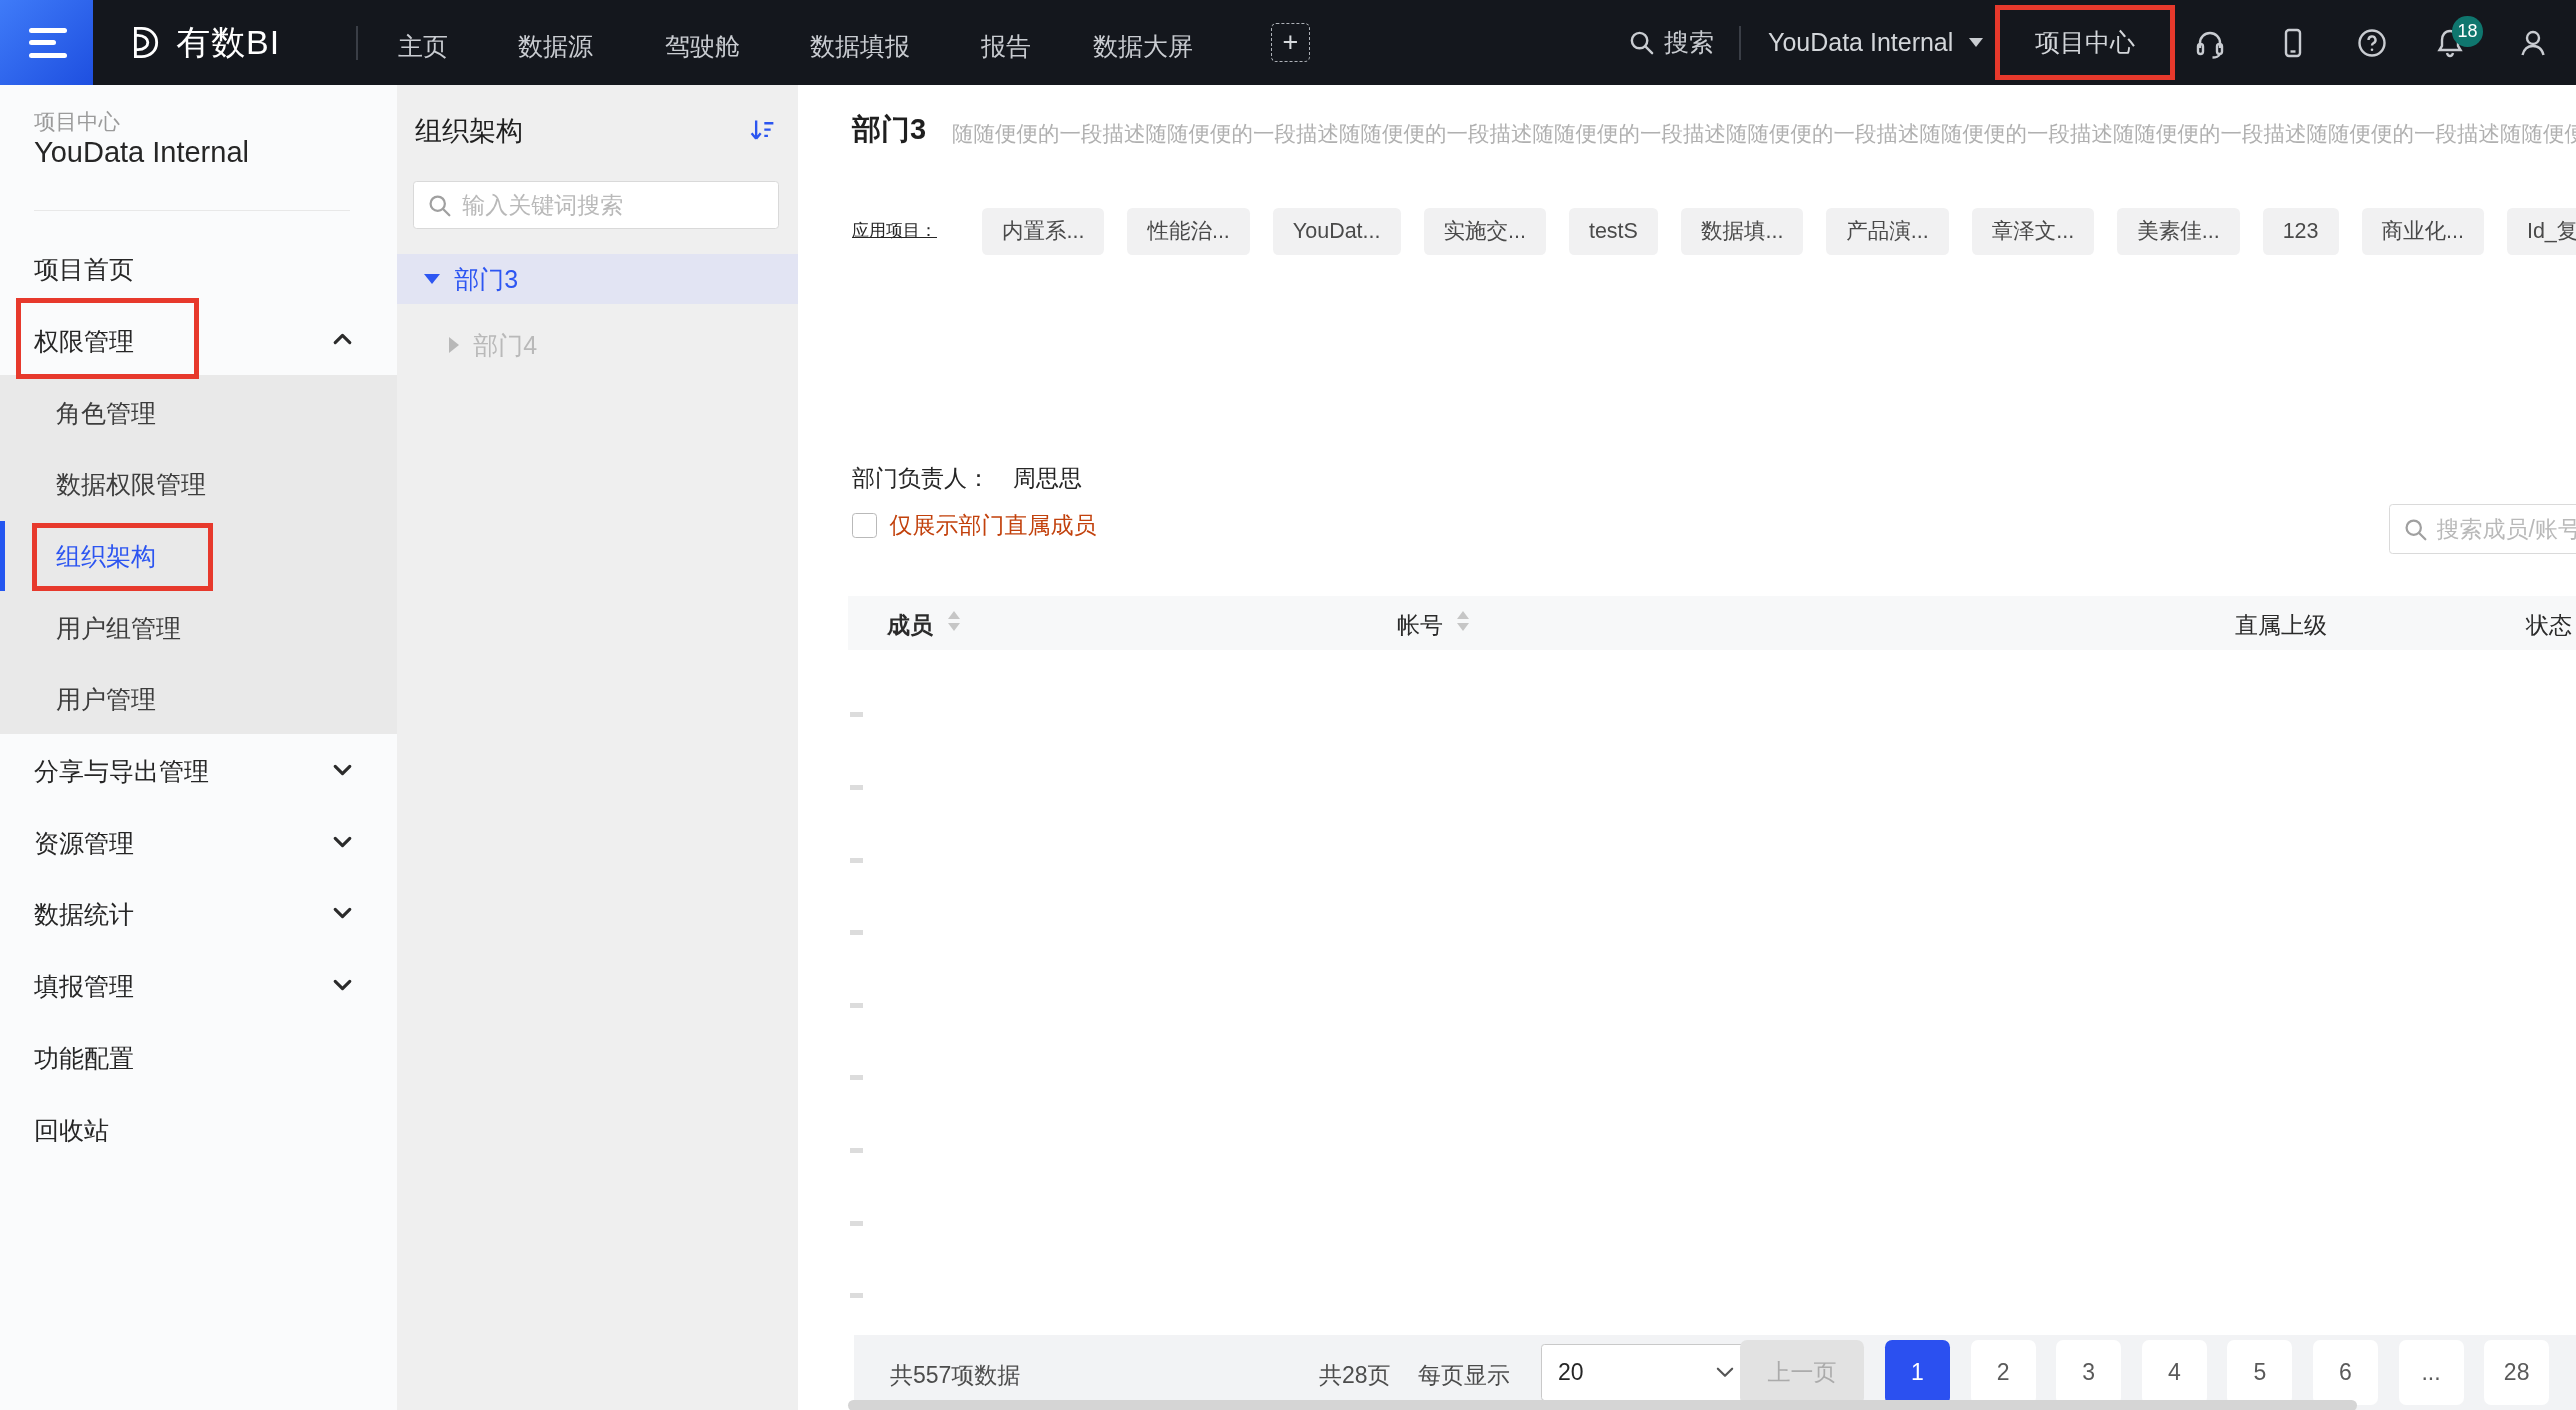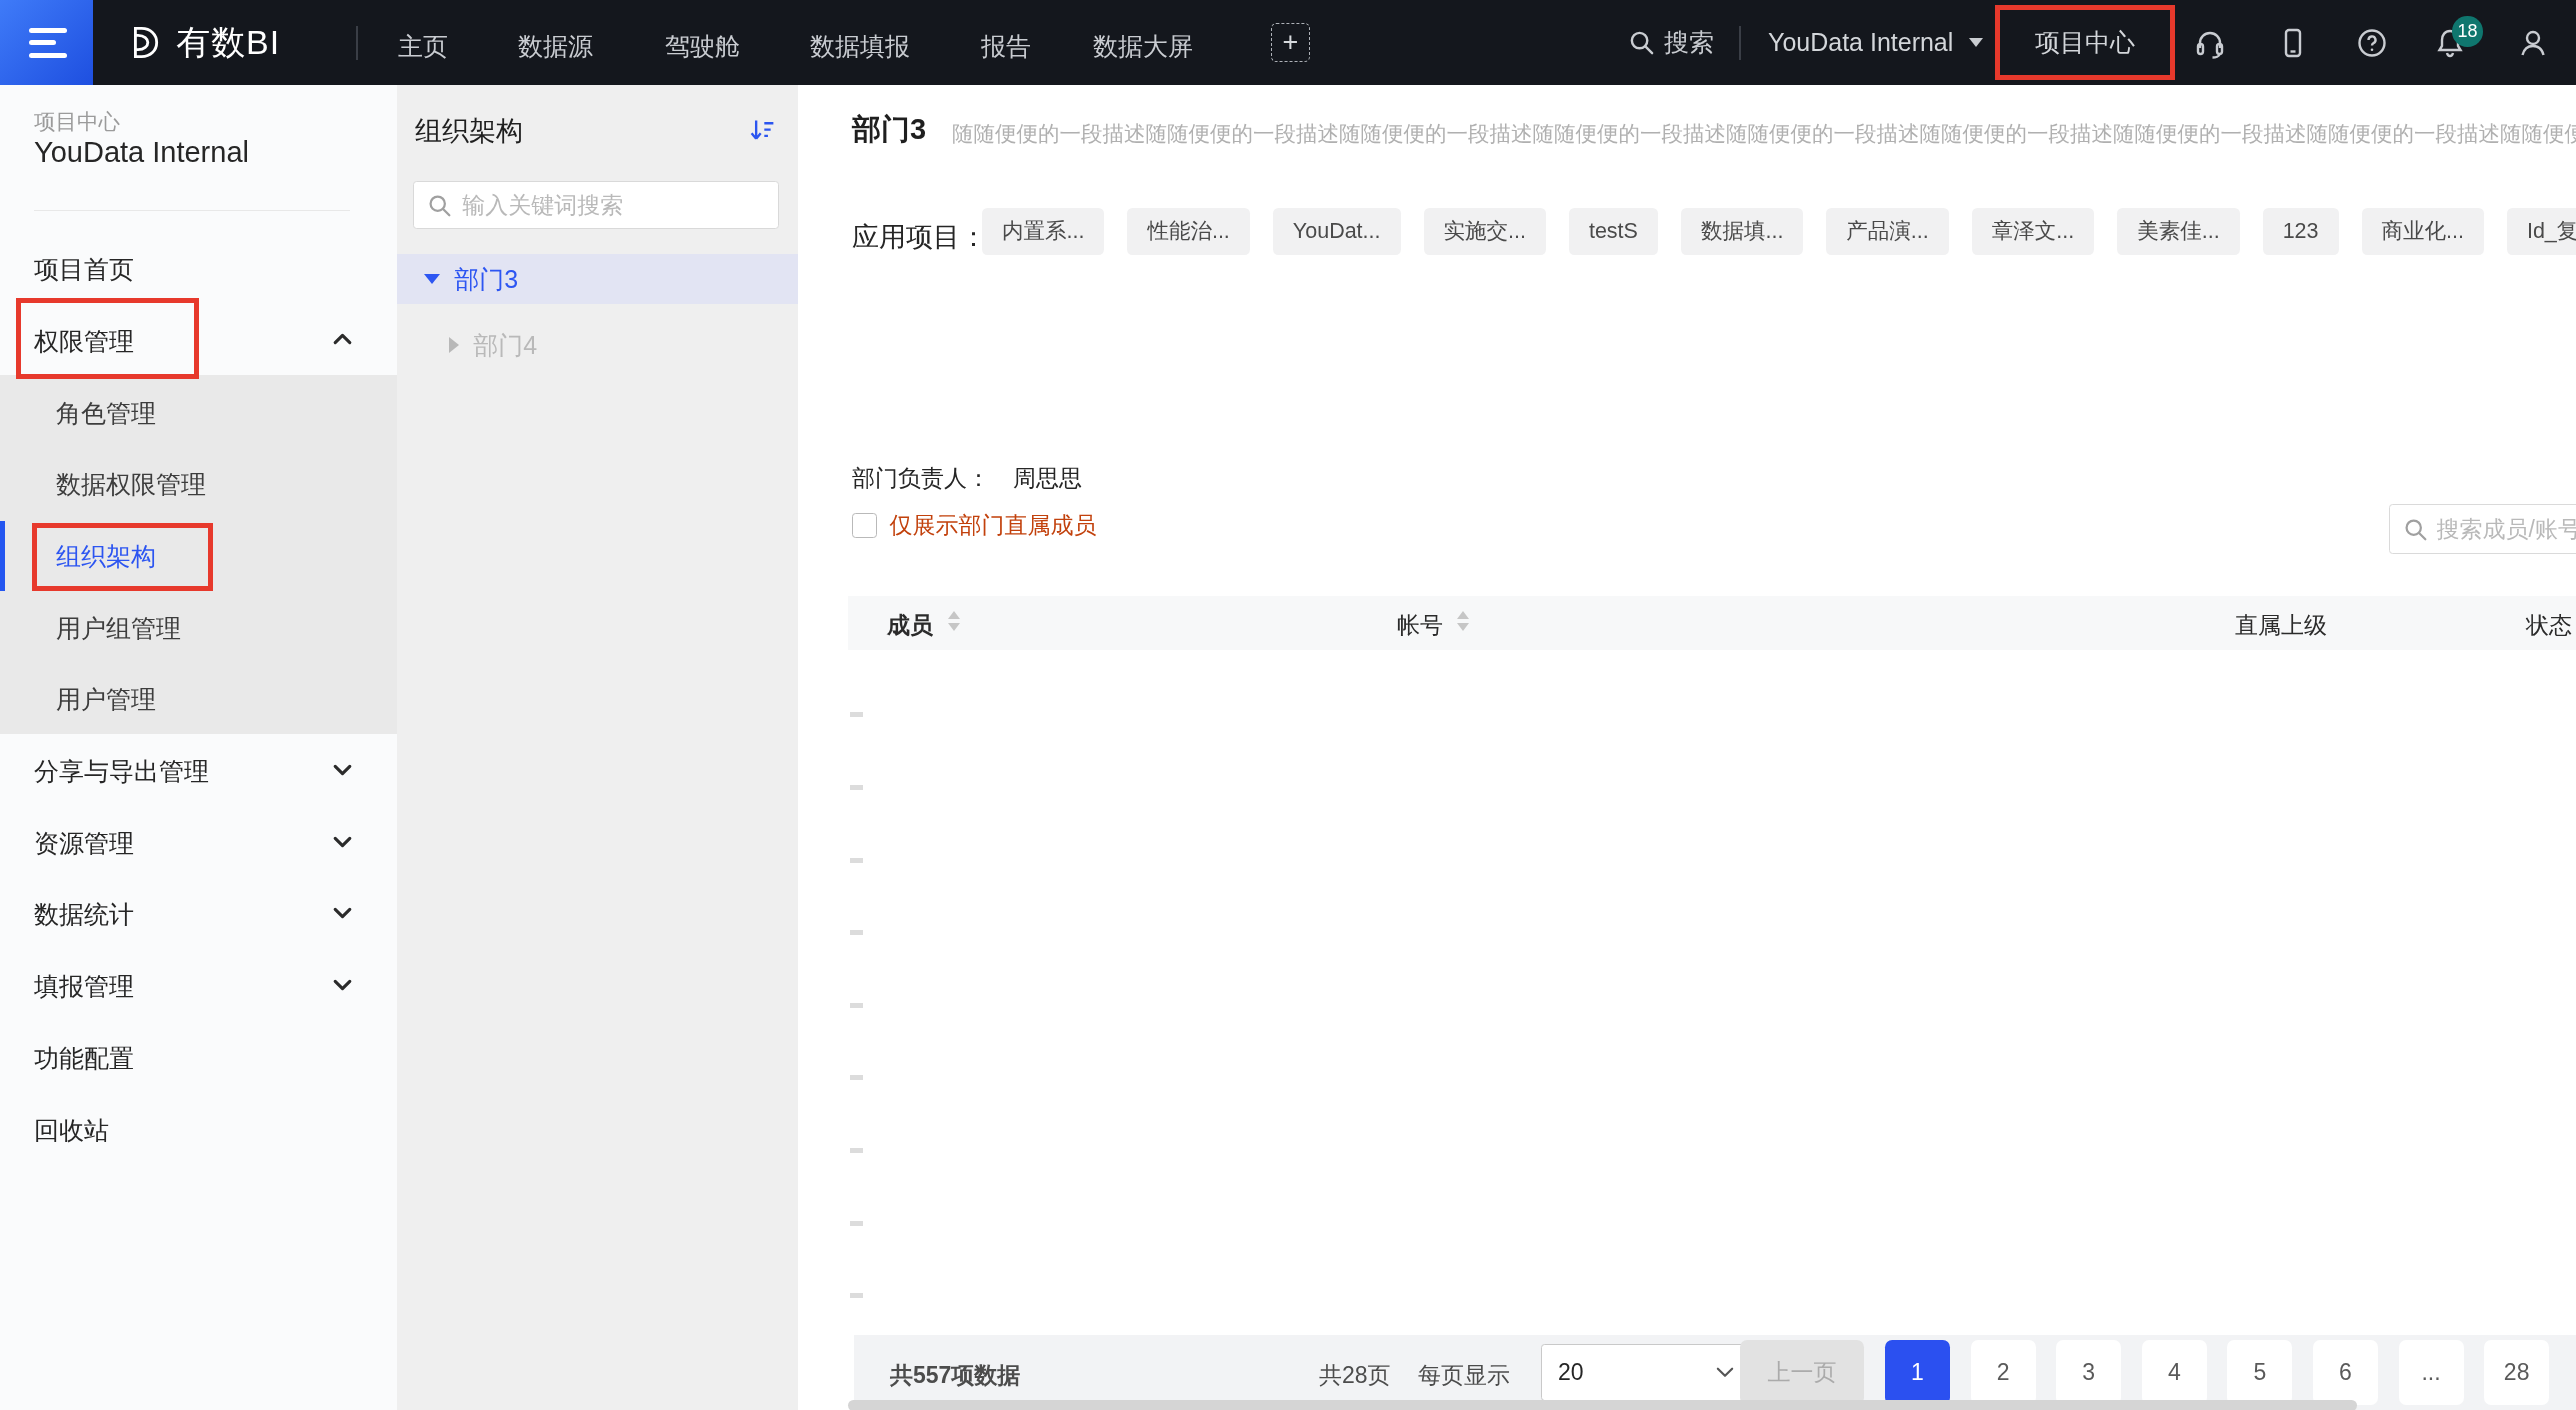--- a/index.html
+++ b/index.html
@@ -70,21 +70,21 @@
     border-left:10.8px solid #b8b8b8; margin-left:52px; }
   .tree-node .lbl{ margin-left:14.3px; font-size:25px; }
   .tree-node.selected .lbl{ color:#2d56f2; }
   .tree-node.dim .lbl{ color:#b9b9b9; }
 
   
   .content{ position:absolute; top:85px; left:798px; right:0; bottom:0; background:#fff; overflow:hidden; }
   .dept-title{ position:absolute; left:54px; top:25px; font-size:29px; font-weight:bold; color:#1f1f1f; }
   .dept-desc{ position:absolute; left:154px; top:34px; right:0; font-size:21.5px; color:#b0b0b0;
     white-space:nowrap; overflow:hidden; }
-  .apps-label{ position:absolute; left:54px; top:134px; font-size:27px; color:#262626; }
+  .apps-label{ position:absolute; left:54px; top:134px; font-size:17px; color:#262626;text-decoration:underline; }
   .tags{ position:absolute; left:184px; top:123px; right:0; display:flex; gap:23px; overflow:hidden; }
   .tag{ height:47px; line-height:47px; padding:0 20px; background:#f1f1f2; border-radius:5.4px;
     font-size:21.5px; color:#4a4a4a; white-space:nowrap; cursor:pointer; }
   .manager{ position:absolute; left:54px; top:378px; display:flex; gap:23px; font-size:23px; color:#262626; }
   .direct{ position:absolute; left:54px; top:425px; display:flex; align-items:center; gap:12.5px; cursor:pointer; }
   .checkbox{ width:25px; height:25px; border:1.8px solid #b9b9b9; border-radius:3.6px; background:#fff; }
   .direct span{ font-size:23px; color:#c2410c; }
   .msearch{ position:absolute; left:1591px; top:419px; width:287px; height:50px; background:#fff;
     border:1.8px solid #dadada; border-radius:3.6px; display:flex; align-items:center; gap:9px;
     padding:0 12.5px; color:#9e9e9e; }
@@ -97,21 +97,21 @@
   .s-up{ width:0; height:0; border-left:6.3px solid transparent; border-right:6.3px solid transparent;
     border-bottom:8px solid #c6c6c6; margin-bottom:3.6px; }
   .s-down{ width:0; height:0; border-left:6.3px solid transparent; border-right:6.3px solid transparent;
     border-top:8px solid #c6c6c6; }
   .mark{ position:absolute; left:52px; width:12.5px; height:4.5px; background:#dcdcdc; }
 
   
   .pagebar{ position:absolute; left:56px; right:0; top:1250px; height:75px; background:#f2f3f5;
     font-size:23px; color:#4c4c4c; }
   .pagebar .ptext{ position:absolute; top:25px; white-space:nowrap; }
-  .p-total{ left:36px;font-weight:bold; }
+  .p-total{ left:36px; }
   .p-count{ left:465px; }
   .p-pp{ left:564px; }
   .p-select{ position:absolute; left:687px; top:9px; width:211px; height:57px; background:#fff;
     border:1.8px solid #c9c9c9; border-radius:3.6px; display:flex; align-items:center; padding:0 16px;
     cursor:pointer; }
   .p-select span{ font-size:23px; color:#262626; }
   .p-select .sel-caret{ margin-left:auto; }
   .p-prev{ position:absolute; left:886px; top:5.4px; width:124px; height:65px; background:#e2e2e2;
     border-radius:7.2px; color:#ababab; text-align:center; line-height:65px; font-size:23px; cursor:default; }
   .p-pages{ position:absolute; left:1031px; top:5.4px; display:flex; gap:20.6px; }

